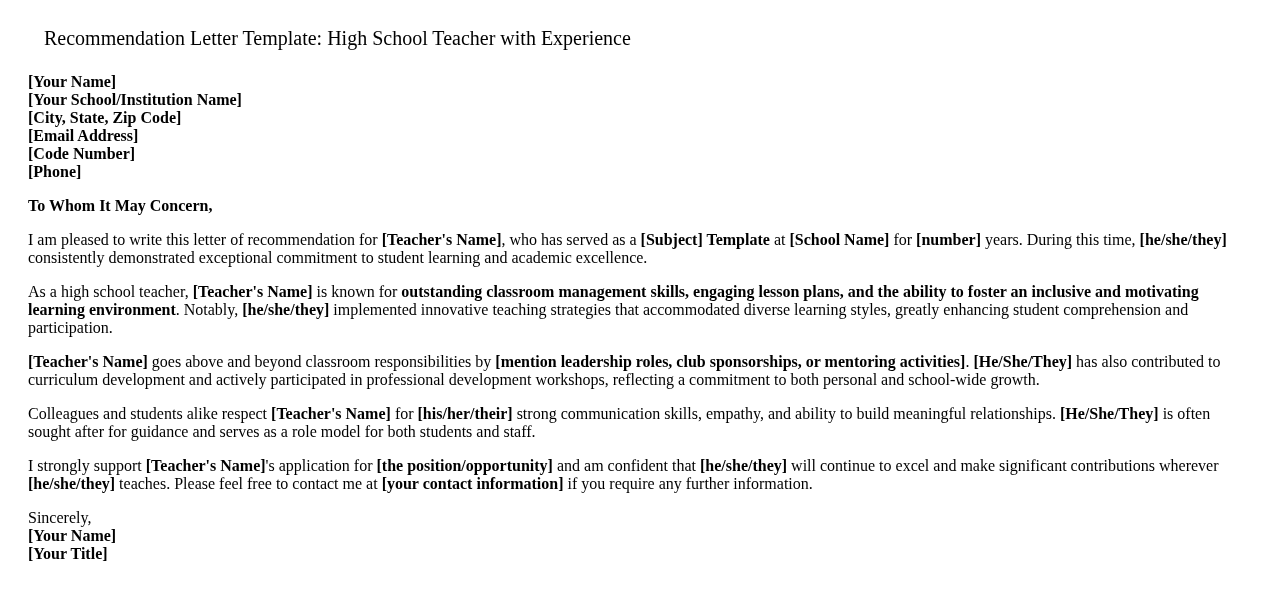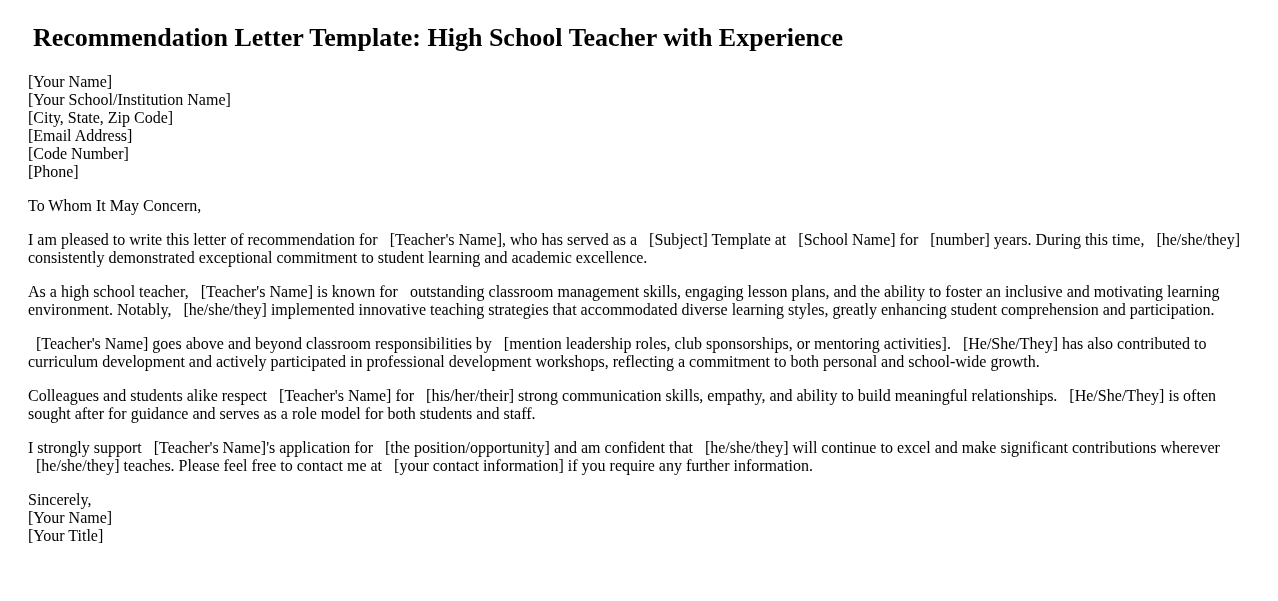--- a/index.html
+++ b/index.html
@@ -13,37 +13,36 @@
     width: 1278px;
     height: 601px;
     overflow: hidden;
     background: #ffffff;
     padding: 0 28px;
     font-family: "Liberation Serif", serif;
     font-size: 16px;
     line-height: 18px;
   }
   h1.doc-title {
-    font-size: 26px;
+    font-size: 20px;
     line-height: 28px;
-    font-weight: bold;
-    margin: 24px 0 21px 5px;
+    font-weight: normal;
+    margin: 24px 0 21px 16px;
   }
   p.para {
     margin: 16px 0;
   }
   .sender-block, .closing-block {
     margin: 16px 0;
   }
   .bold-line {
-    font-weight: normal;
+    font-weight: bold;
   }
   strong {
-    font-weight: normal;
-    margin-left: 8px;
+    font-weight: bold;
   }
 </style>
 </head>
 <body>
 
 <div class="page">
 
   <h1 class="doc-title">Recommendation Letter Template: High School Teacher with Experience</h1>
 
   <div class="sender-block">

